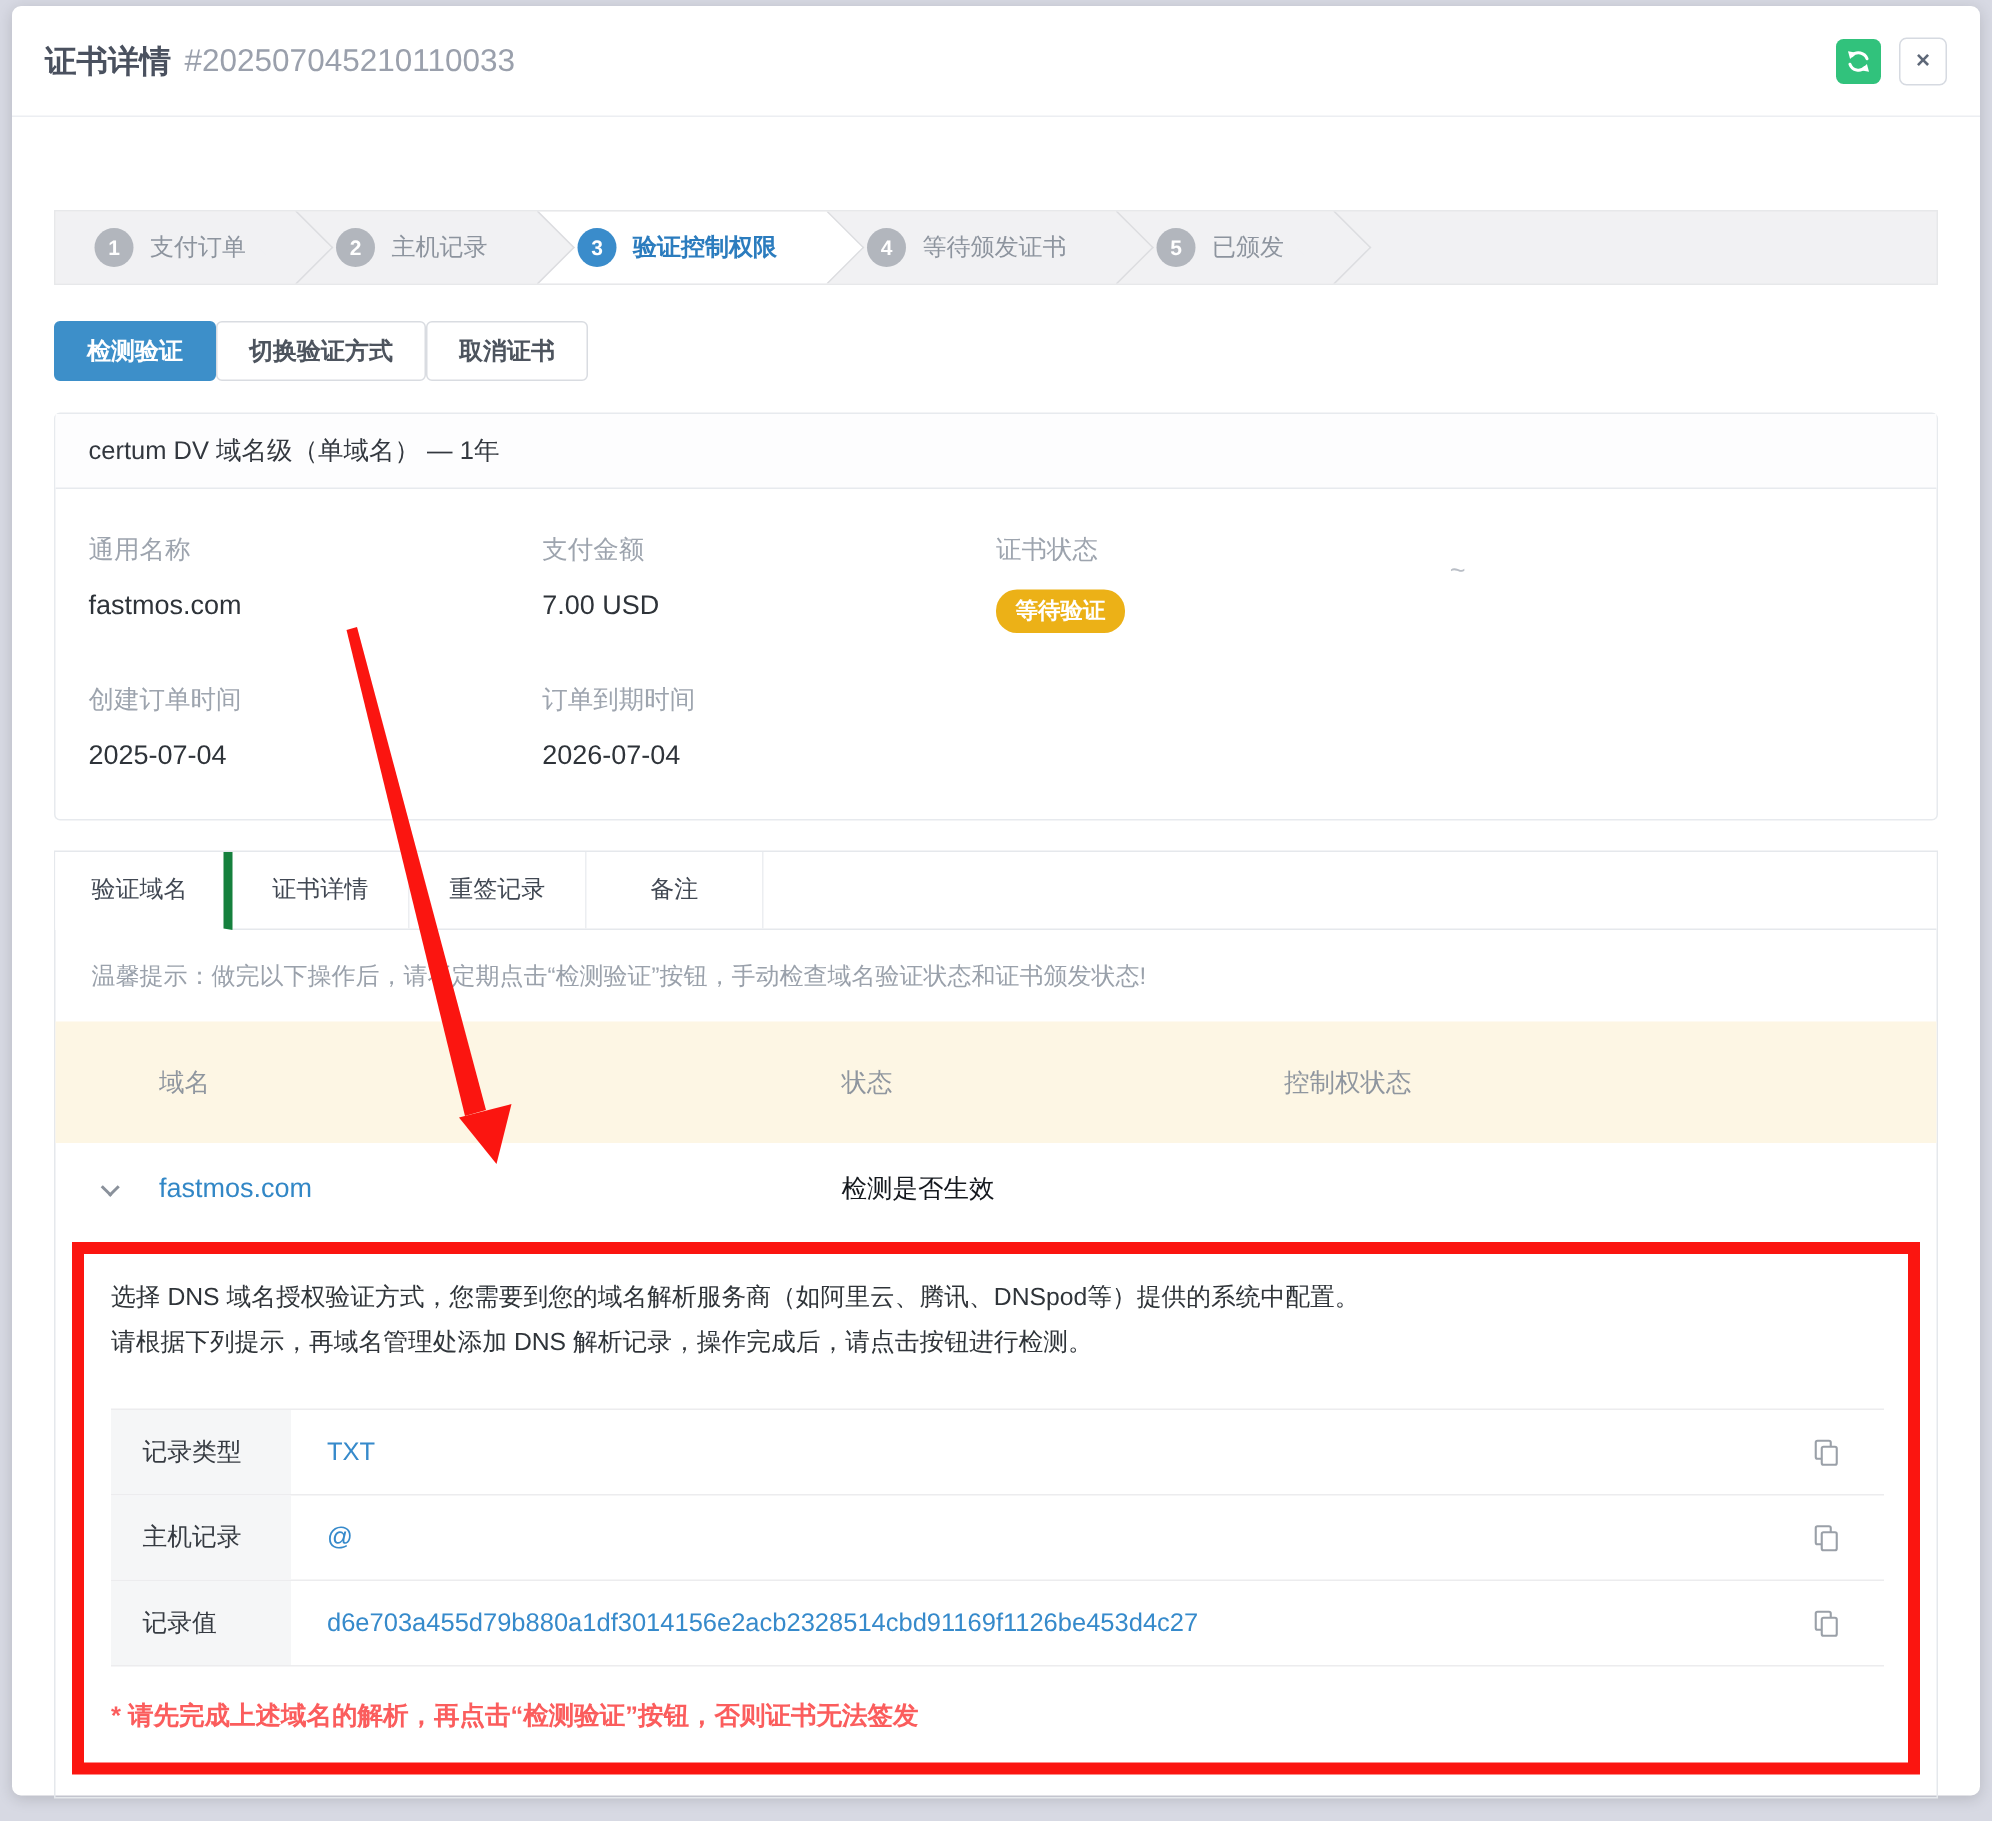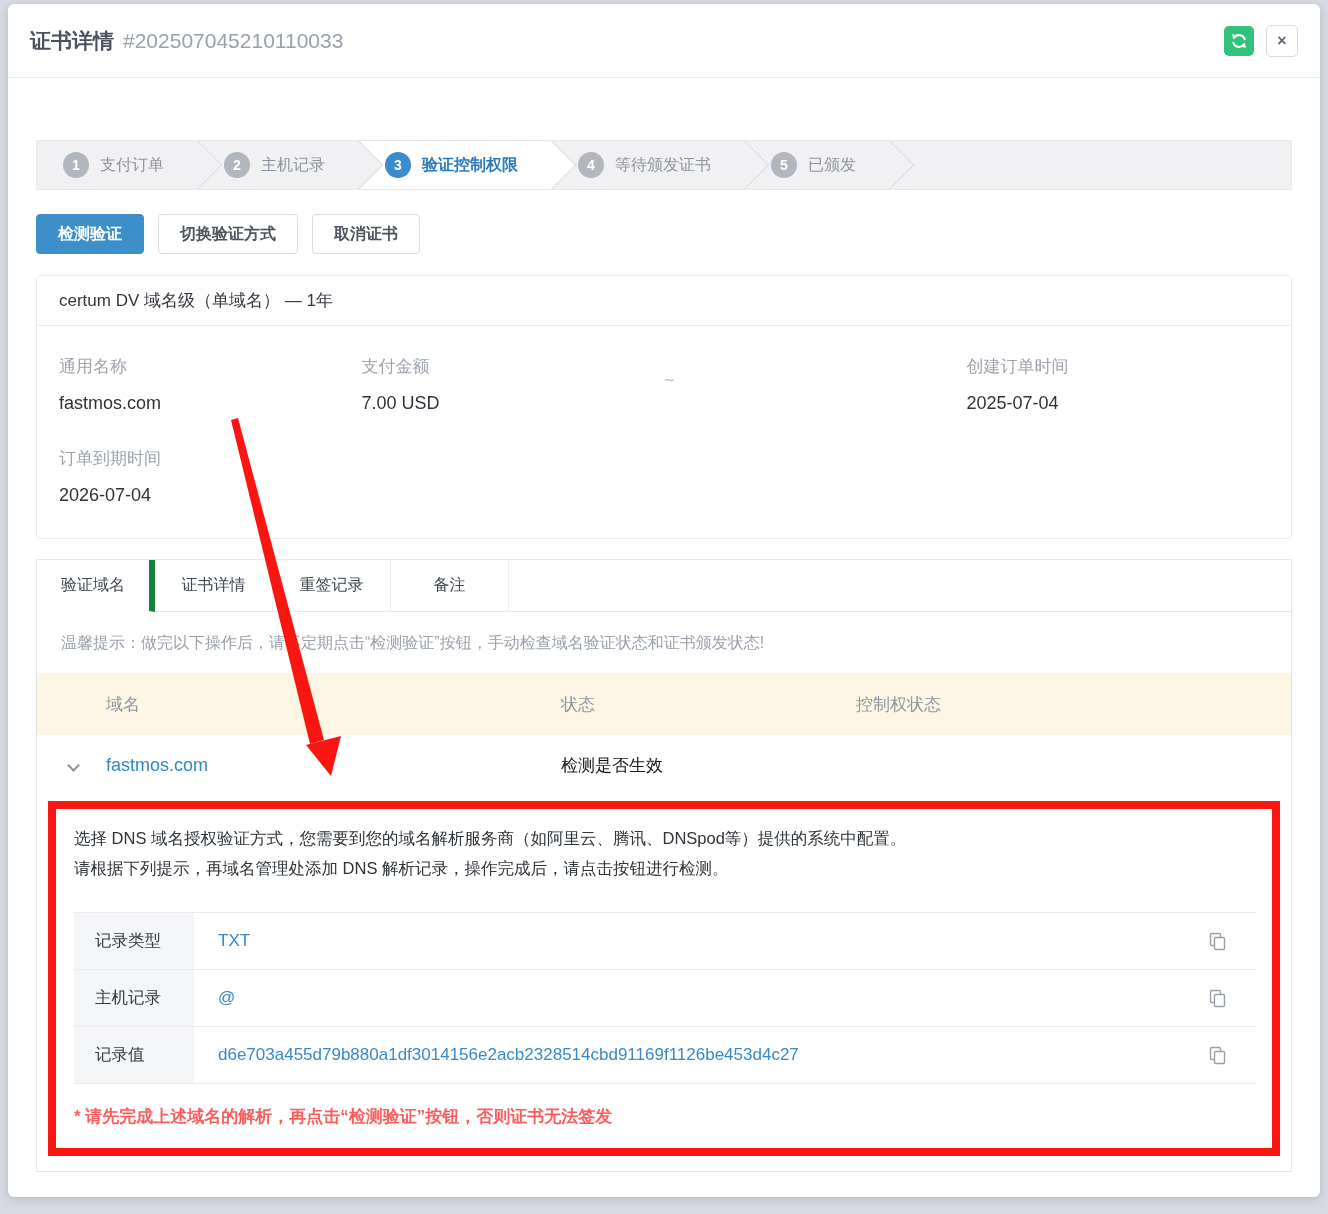--- a/index.html
+++ b/index.html
@@ -58,21 +58,21 @@
   .step-num {
     width:26px; height:26px; border-radius:50%; background:#b2b6bd;
     color:#fff; font-size:14px; font-weight:bold;
     display:flex; align-items:center; justify-content:center; flex:0 0 auto;
   }
   .step-label { font-size:16px; color:#8d949e; white-space:nowrap; }
   .step.active { background:#fff; }
   .step.active .step-num { background:#3a8ccb; }
   .step.active .step-label { color:#2b7cbe; font-weight:bold; }
   
-  .toolbar { margin-top:24px; display:flex; gap:14px; }
+  .toolbar { margin-top:24px; display:flex; }
   .btn { height:40px; border-radius:4px; font-size:16px; font-weight:bold;
          padding:0 21px; cursor:pointer; font-family:inherit; }
   .btn-primary { background:#3d8fc9; border:1px solid #3d8fc9; color:#fff; }
   .btn-plain { background:#fff; border:1px solid #d9dce1; color:#4d545e; }
   
   .cert-panel { margin-top:21px; border:1px solid #e7eaee; border-radius:4px; }
   .cert-title {
     padding:13px 22px; font-size:17px; color:#33383f;
     border-bottom:1px solid #e7eaee; background:#fdfdfe;
   }
@@ -92,21 +92,21 @@
   .tabs { display:flex; height:52px; border-bottom:1px solid #e5e8ec; background:#fff; }
   .tab {
     width:118px; display:flex; align-items:center; justify-content:center;
     font-size:16px; color:#414853; border-right:1px solid #eceef1; cursor:pointer;
   }
   .tab.active { background:#fff; margin-bottom:-1px; border-bottom:1px solid #fff;
                 border-right:6px solid #15803d; }
   .tip { padding:21px 24px 19px; font-size:16px; color:#9aa1ab; }
   
   .dt-header {
-    background:#fdf6e4; height:62px; display:grid; align-items:center;
+    background:#fdf6e4; height:81px; display:grid; align-items:center;
     grid-template-columns:37px 455px 295px auto; padding-left:32px;
   }
   .dt-header .h { font-size:17px; color:#8f969f; }
   .dt-header .h.first { grid-column:2; }
   .dt-row {
     height:60px; display:grid; align-items:center;
     grid-template-columns:37px 455px 295px auto; padding-left:32px;
   }
   .chev {
     width:9px; height:9px; border-left:2px solid #8a919b; border-bottom:2px solid #8a919b;
@@ -195,20 +195,26 @@
     <div class="cert-panel">
       <div class="cert-title">certum DV 域名级（单域名） — 1年</div>
       <div class="cert-grid">
         <div>
           <div class="f-label">通用名称</div>
           <div class="f-value">fastmos.com</div>
         </div>
         <div>
           <div class="f-label">支付金额</div>
           <div class="f-value">7.00 USD</div>
+        </div>
+        <div>
+          <div class="f-label">证书状态</div>
+          <div class="f-value">
+            <span class="badge">等待验证</span>
+          </div>
         </div>
         <div>
           <div class="f-value dim">~</div>
         </div>
         <div>
           <div class="f-label">创建订单时间</div>
           <div class="f-value">2025-07-04</div>
         </div>
         <div>
           <div class="f-label">订单到期时间</div>

